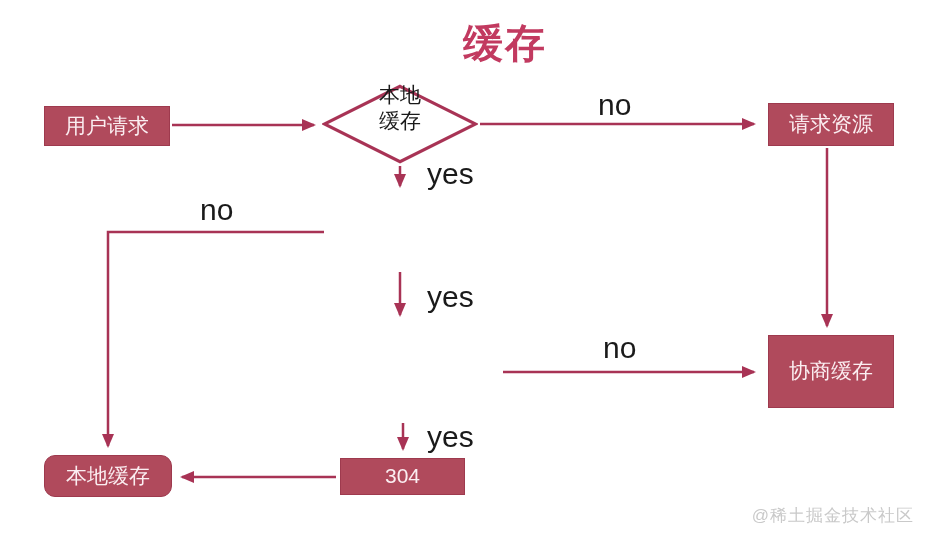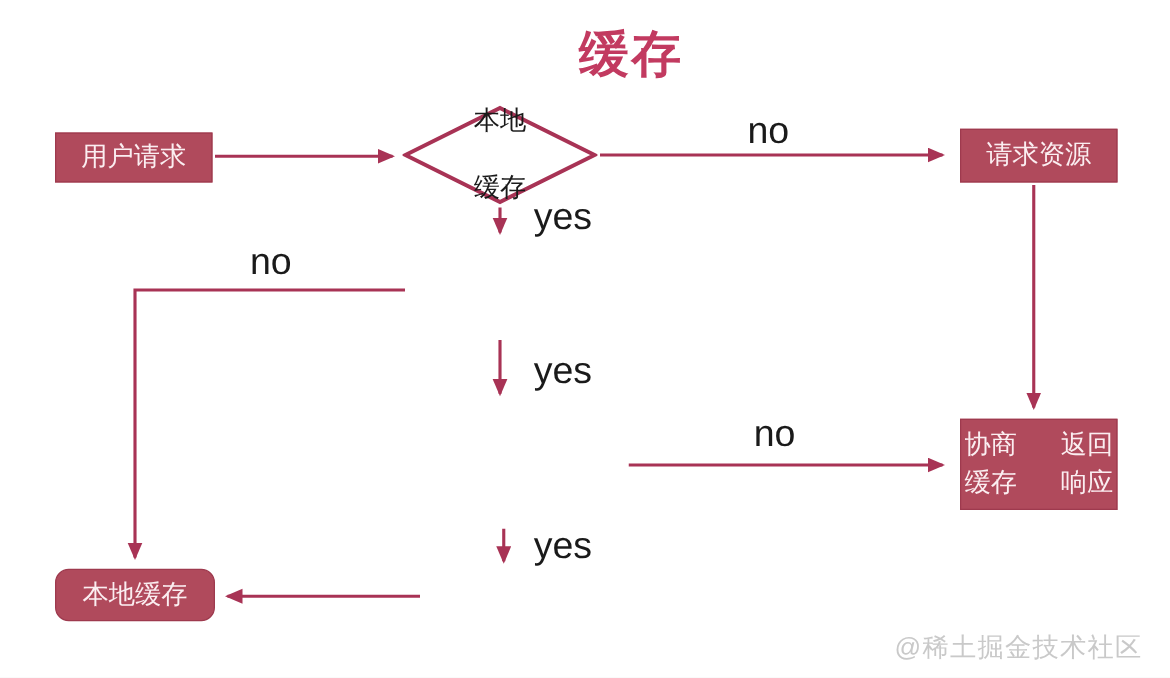--- a/index.html
+++ b/index.html
@@ -36,32 +36,33 @@
     background:var(--node-fill,#b04a5c);
     border:1px solid #9e3a4e;
     color:var(--node-text,#fbeef1);
     display:flex;align-items:center;justify-content:center;
     font-size:21px;text-align:center;line-height:1.45;
   }
   .diamond{position:absolute;}
   .diamond svg{position:absolute;left:0;top:0;width:100%;height:100%;display:block;}
   .diamond .dtext{
     position:absolute;left:0;top:0;width:100%;height:100%;
-    display:flex;flex-direction:column;align-items:center;justify-content:space-between;
+    display:flex;flex-direction:column;align-items:center;justify-content:flex-start;
     font-size:21px;line-height:1.25;color:var(--label-text,#1a1a1a);
     text-align:center;
+    font-family:Liberation Mono, monospace;
   }
   .edge-label{
     position:absolute;
     font-size:30px;color:var(--label-text,#1a1a1a);
     white-space:nowrap;
   }
   .watermark{
     position:absolute;right:22px;top:504px;
-    font-size:21px;color:var(--watermark-text,#c9c9c9);
+    font-size:17px;color:var(--watermark-text,#c9c9c9);
     letter-spacing:1px;
   }
 </style>
 </head>
 <body>
 
 <div class="canvas">
 
   <svg class="edges" width="936" height="542" viewBox="0 0 936 542">
     <defs>
@@ -83,25 +84,27 @@
   <div class="title">缓存</div>
 
   <div class="box" style="left:44px;top:106px;width:126px;height:40px;">
     <span>用户请求</span>
   </div>
 
   <div class="box" style="left:768px;top:103px;width:126px;height:43px;">
     <span>请求资源</span>
   </div>
 
-  <div class="box" style="left:768px;top:335px;width:126px;height:73px;flex-direction:row;gap:30px;">
+  <div class="box" style="left:768px;top:335px;width:126px;height:73px;flex-direction:column;gap:30px;">
     <span>协商缓存</span>
-    <span>返回响应</span>
   </div>
 
+  <div class="box" style="left:340px;top:458px;width:125px;height:37px;">
+    <span>304</span>
+  </div>
 
   <div class="box" style="left:44px;top:455px;width:128px;height:42px;border-radius:11px;">
     <span>本地缓存</span>
   </div>
 
   <div class="diamond" style="left:322px;top:84px;width:156px;height:80px;">
     <svg viewBox="0 0 200 100" preserveAspectRatio="none">
       <polygon points="100,3 197,50 100,97 3,50" fill="#ffffff" stroke="#a83355" stroke-width="3.2" vector-effect="non-scaling-stroke"></polygon>
     </svg>
     <div class="dtext">

